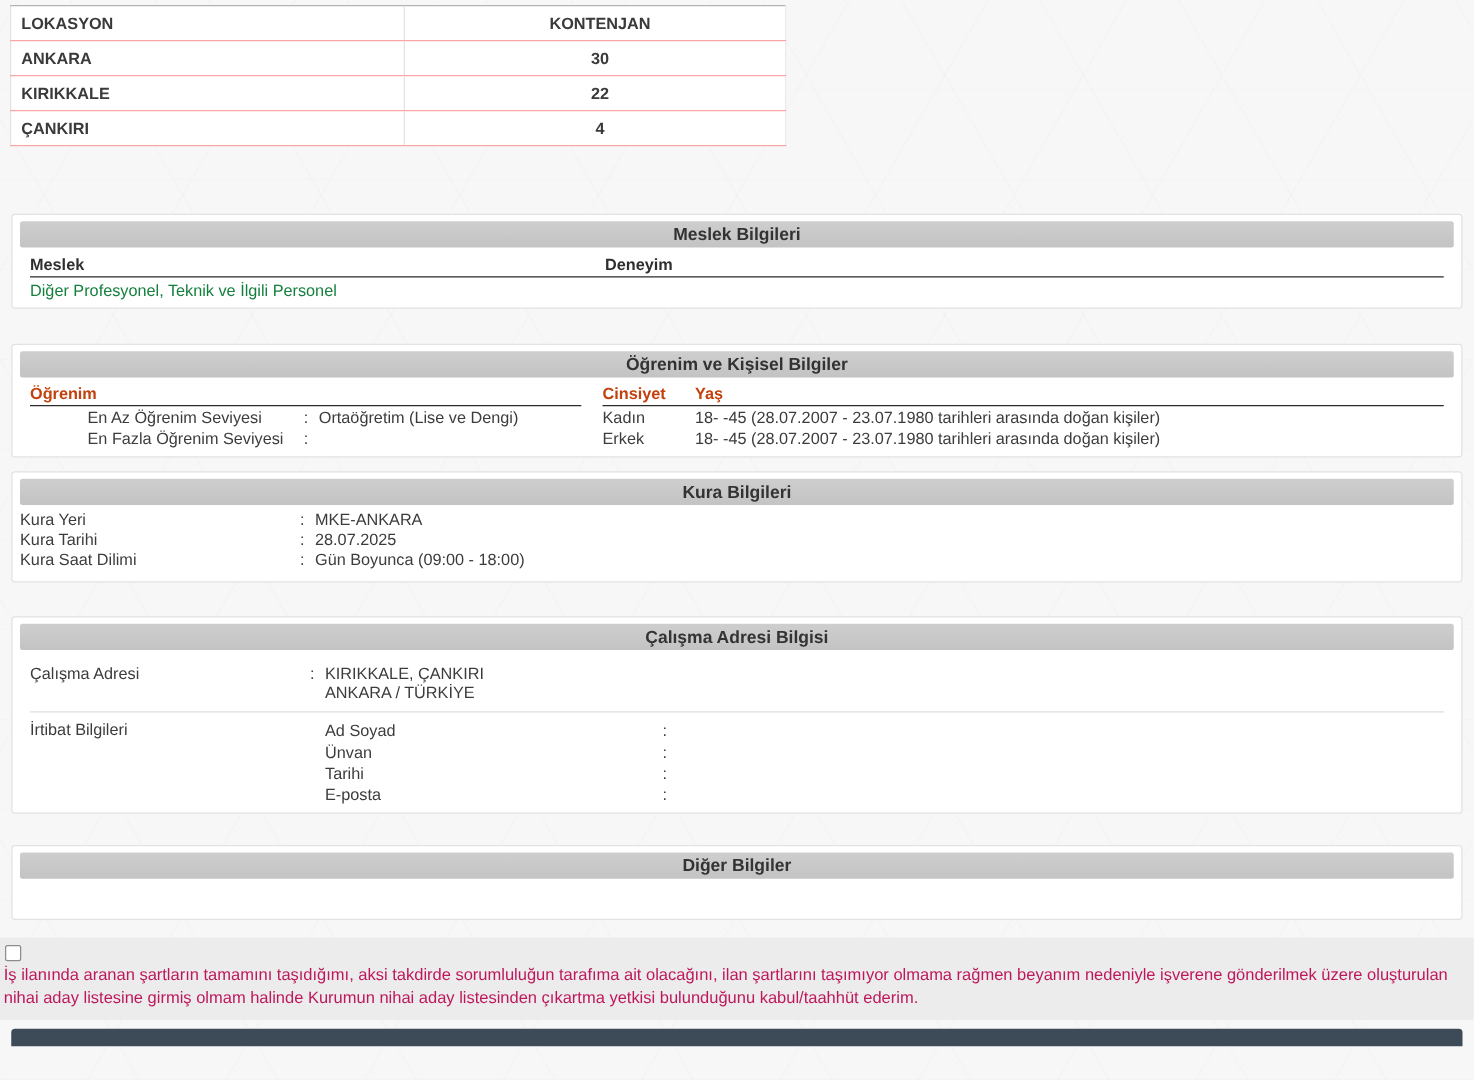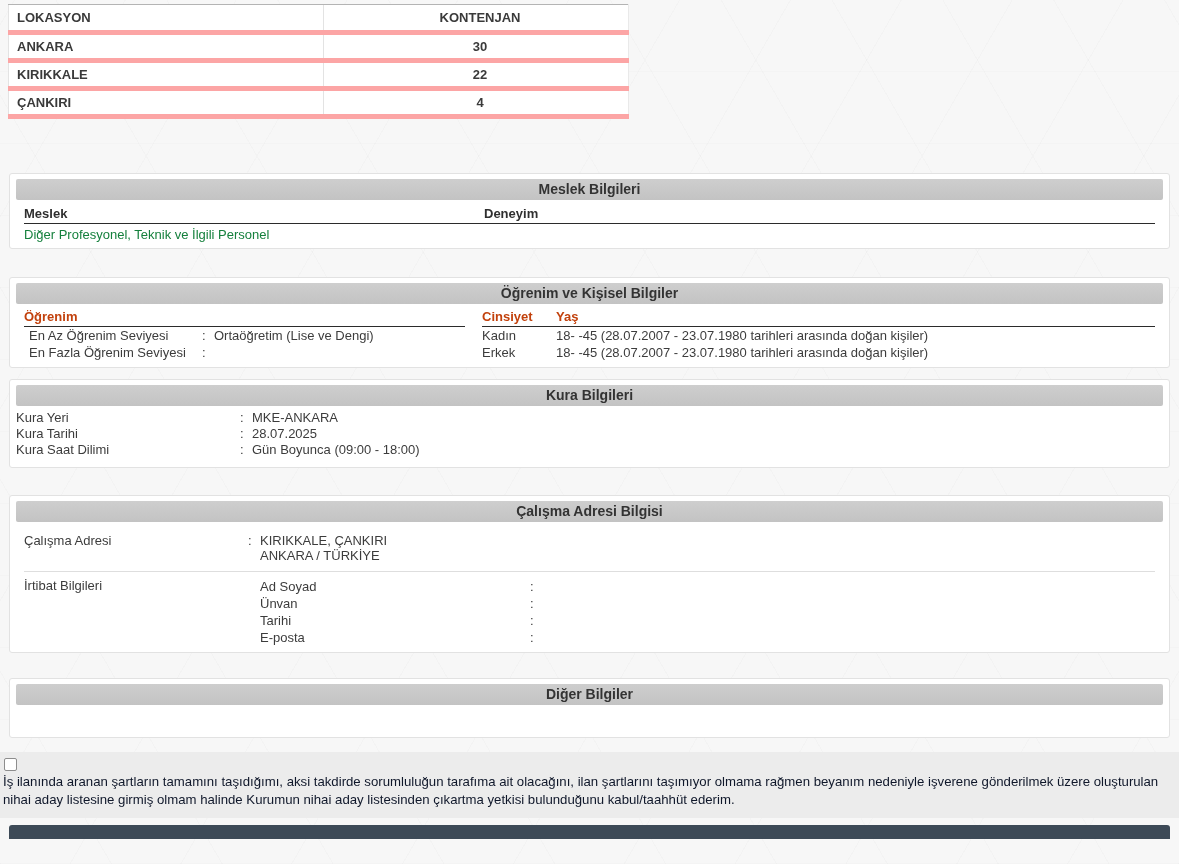--- a/index.html
+++ b/index.html
@@ -12,21 +12,21 @@
     background-image:
       repeating-linear-gradient(60deg,  rgba(0,0,0,0.015) 0 1px, transparent 1px 96px),
       repeating-linear-gradient(-60deg, rgba(0,0,0,0.015) 0 1px, transparent 1px 96px),
       repeating-linear-gradient(0deg,   rgba(0,0,0,0.012) 0 1px, transparent 1px 72px);
   }
 
   
   .loc-table { border-collapse: collapse; margin: 4px 0 0 8px; width: 621px; background: #fff; }
   .loc-table td {
     height: 28px; padding: 0 0 0 8px; font-weight: bold; color: #3a3a3a;
-    border-bottom: 5px solid #fca5a5; border-left: 1px solid #e3e3e3;
+    border-bottom: 1px solid #fca5a5; border-left: 1px solid #e3e3e3;
   }
   .loc-table tr:first-child td { border-top: 1px solid #b4b4b4; }
   .loc-table td:last-child { border-right: 1px solid #e9e9e9; text-align: center; }
   .loc-table td.c1 { width: 315px; }
 
   
   .panel {
     margin: 0 9px; background: #ffffff; border: 1px solid #e2e2e2;
     border-radius: 3px; padding: 5px 6px 6px 6px;
   }
@@ -47,21 +47,21 @@
   .cols-head { display: flex; font-weight: bold; color: #2f2f2f; border-bottom: 1px solid #2b2b2b; padding: 3px 0 2px 0; }
   .cols-head .w460 { width: 460px; }
   .meslek-val { padding-top: 3px; color: #15803d; }
 
   
   .two-col { display: flex; align-items: flex-start; }
   .og-left { width: 441px; }
   .og-right { flex: 1; margin-left: 17px; }
   .col-head { display: flex; font-weight: bold; color: #c2410c; border-bottom: 1px solid #2b2b2b; padding: 2px 0 2px 0; }
   .kv-row { display: flex; line-height: 17px; padding-left: 5px; }
-  .kv-row .lbl { width: 173px; }
+  .kv-row .lbl { width: 173px; margin-left: 41px; }
   .colon { width: 12px; text-align: left; }
   .gender-row { display: flex; line-height: 17px; }
   .w74 { width: 74px; }
   .og-left .kv-row:first-of-type, .gender-row:first-of-type { margin-top: 2px; }
 
   
   .info-row { display: flex; line-height: 16px; }
   .info-row .lbl { width: 224px; }
   .kura-rows { padding: 4px 0 3px 0; }
 
@@ -77,21 +77,21 @@
 
   .diger-space { height: 26px; }
 
   
   .consent { margin-top: 14px; background: #ececec; padding: 4px 12px 9px 3px; }
   .consent input[type="checkbox"] {
     appearance: none; -webkit-appearance: none;
     width: 13px; height: 13px; background: #fff; border: 1px solid #8d8d8d;
     border-radius: 2px; display: block; margin: 2px 0 2px 1px;
   }
-  .consent-text { font-size: 13.2px; color: #0f172a; line-height: 18px; }
+  .consent-text { font-size: 13.2px; color: #be185d; line-height: 18px; }
 
   
   .footer-bar { margin: 7px 9px 0 9px; height: 14px; background: #3d4a57; border-radius: 3px 3px 0 0; }
 </style>
 </head>
 <body>
 
 <table class="loc-table">
   <tbody>
       <tr>

